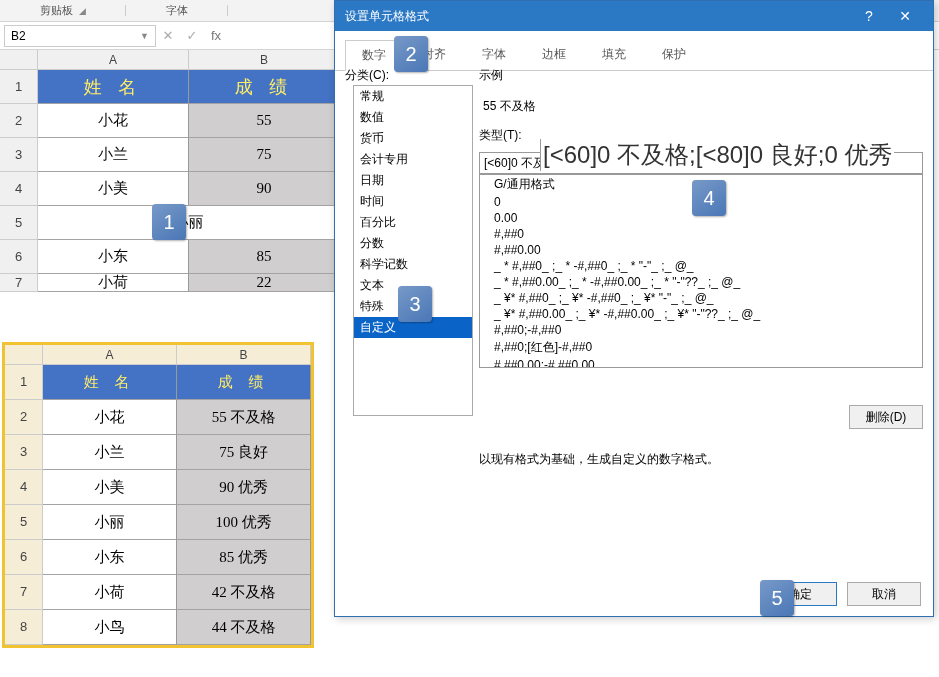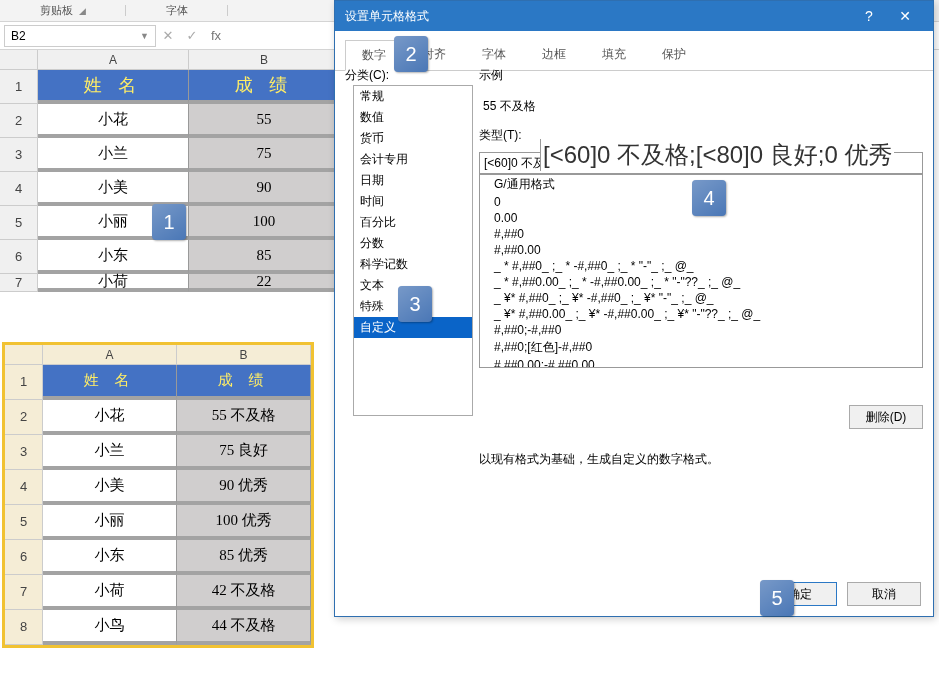--- a/index.html
+++ b/index.html
@@ -18,21 +18,21 @@
 .fxbtn { width: 24px; text-align: center; color: #aaa; font-size: 13px; }
 .fxbtn.fx { color: #777; }
 
 
 .sheet { position: absolute; left: 0; top: 50px; width: 340px; }
 .colhdrs { display: flex; height: 20px; }
 .selall { width: 38px; background: #f0f0f0; border-right: 1px solid #ccc; border-bottom: 1px solid #ccc; }
 .colhdr { flex: 1; background: #f0f0f0; border-right: 1px solid #ccc; border-bottom: 1px solid #ccc; text-align: center; line-height: 20px; color: #444; font-size: 12px; }
 .row { display: flex; height: 34px; }
 .rowhdr { width: 38px; background: #f0f0f0; border-right: 1px solid #ccc; border-bottom: 1px solid #ccc; text-align: center; line-height: 34px; color: #444; font-size: 13px; }
-.cell { flex: 1; border-right: 1px solid #999; border-bottom: 4px solid #a3a3a3; display: flex; align-items: center; justify-content: center; font-size: 15px; font-family: KaiTi,"楷体",serif; background: #fff; }
+.cell { flex: 1; border-right: 1px solid #999; border-bottom: 1px solid #a3a3a3; display: flex; align-items: center; justify-content: center; font-size: 15px; font-family: KaiTi,"楷体",serif; background: #fff; }
 .hdrcell { background: #4472c4; color: #ffed66; font-family: "LiSu","隶书",KaiTi,serif; font-size: 18px; letter-spacing: 6px; }
 .shaded { background: #d0cece; }
 
 
 .result-sheet { position: absolute; left: 2px; top: 342px; width: 312px; border: 3px solid #f1c232; background: #fff; }
 .result-sheet .row { height: 35px; }
 .result-sheet .cell { font-size: 15px; }
 .result-sheet .rowhdr,.result-sheet .colhdr,.result-sheet .selall{background:#f5edd6;}
 
 
@@ -107,21 +107,20 @@
       <div class="cell shaded">75</div>
     </div>
   <div class="row">
       <div class="rowhdr">4</div>
       <div class="cell">小美</div>
       <div class="cell shaded">90</div>
     </div>
   <div class="row">
       <div class="rowhdr">5</div>
       <div class="cell">小丽</div>
-      <div class="cell shaded">100</div>
     </div>
   <div class="row">
       <div class="rowhdr">6</div>
       <div class="cell">小东</div>
       <div class="cell shaded">85</div>
     </div>
   <div class="row" style="height:18px">
       <div class="rowhdr" style="line-height:18px">7</div>
       <div class="cell">小荷</div>
       <div class="cell shaded">22</div>

